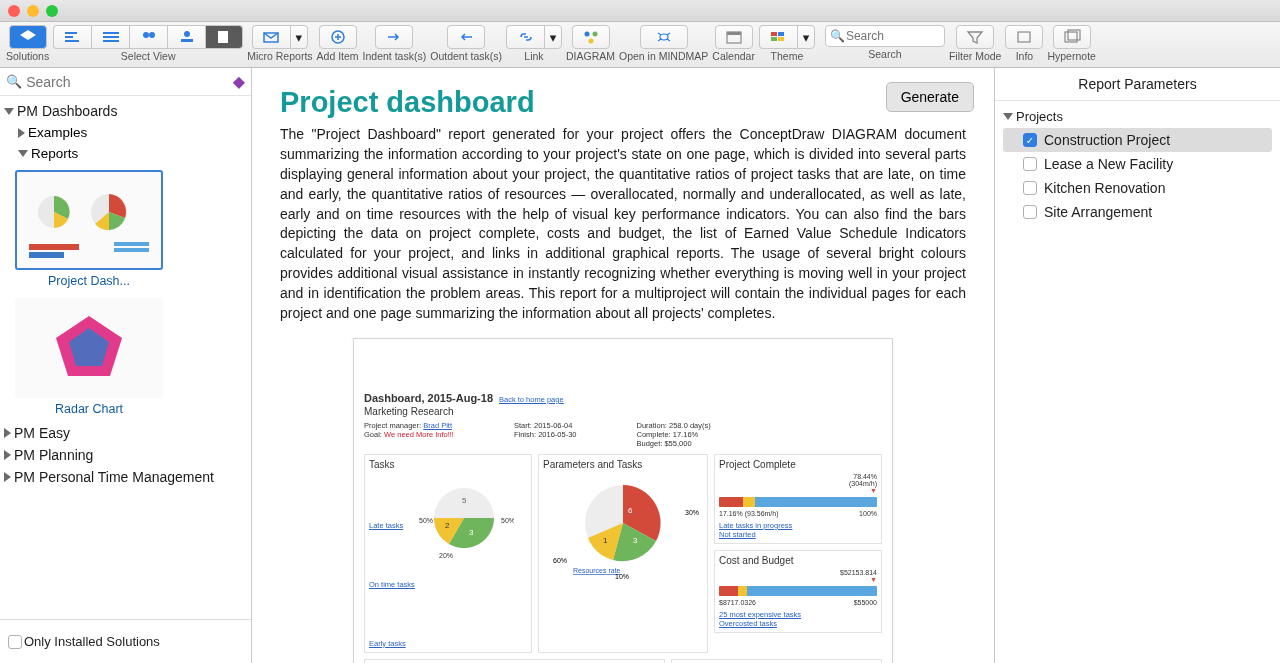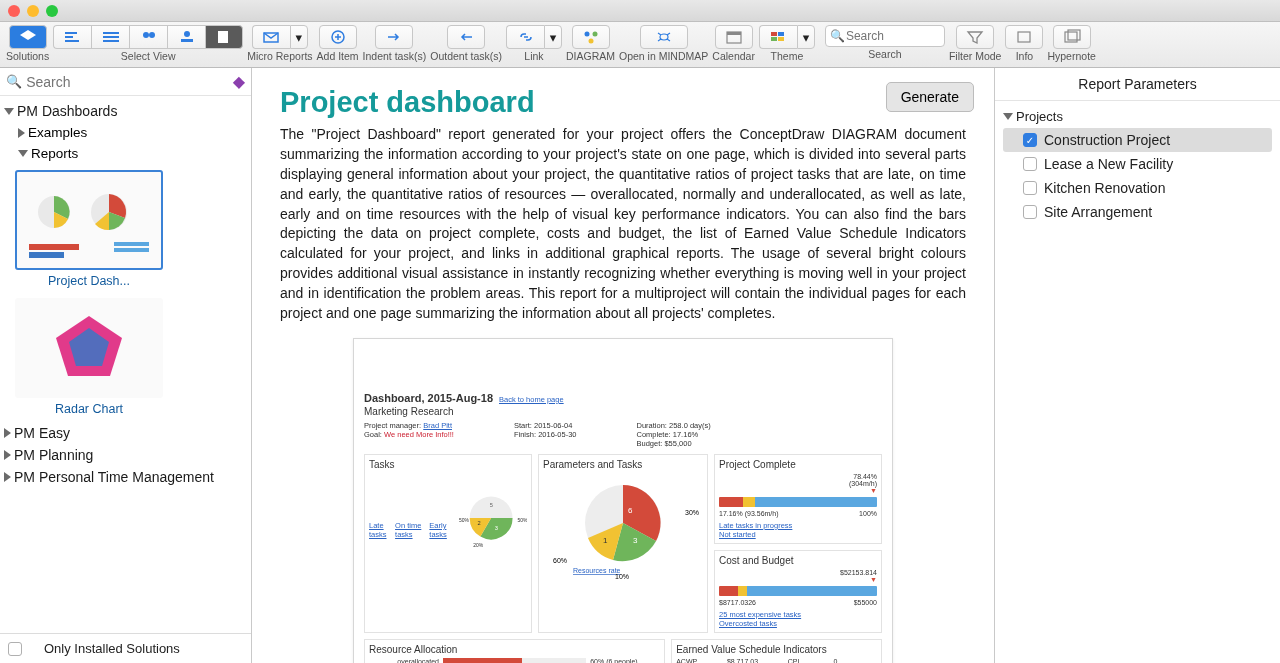--- a/index.html
+++ b/index.html
@@ -43,21 +43,21 @@
 .tree-item.lvl1{ padding-left:18px; color:#000000;}
 .tree-item.root{ font-size:14px; font-weight:400; color:#1a1a1a; padding-left:4px; }
 .tree-toggle{ width:0;height:0;border-style:solid; display:inline-block;}
 .tree-toggle.open{ border-width:7px 5px 0 5px; border-color:#6b6b6b transparent transparent transparent; }
 .tree-toggle.closed{ border-width:5px 0 5px 7px; border-color:transparent transparent transparent #6b6b6b; }
 .thumbs{ display:flex; flex-wrap:wrap; gap:10px; padding:6px 14px; }
 .thumb{ width:150px; display:flex; flex-direction:column; align-items:center; gap:4px; cursor:pointer; }
 .thumb-box{ width:148px; height:100px; border:2px solid transparent; border-radius:3px; background:#fafafa; display:flex; align-items:center; justify-content:center; overflow:hidden; }
 .thumb.selected .thumb-box{ border-color:#3b82d6; }
 .thumb-label{ font-size:12.5px; color:#125a9c; }
-.sb-footer{ border-top:1px solid #dcdcdc; padding:7px 8px; display:flex; align-items:center; gap:22px; font-size:13px; }
+.sb-footer{ border-top:1px solid #dcdcdc; padding:14px 8px; display:flex; align-items:center; gap:2px; font-size:13px; }
 
 
 .content-inner{ padding:18px 28px 20px 28px; }
 .page-title{ font-size:29px; font-weight:700; color:#159a9a; margin-bottom:6px; }
 .gen-btn{ position:absolute; top:14px; right:20px; background:#e5e5e5; border:1px solid #bcbcbc; border-radius:5px; padding:6px 14px; font-size:14px; cursor:pointer; }
 .description{ font-size:14px; line-height:1.42; color:#1a1a1a; text-align:justify; margin-bottom:14px; }
 
 
 .report{ width:540px; margin:0 auto; background:#fff; border:1px solid #d6d6d6; box-shadow:0 1px 3px rgba(0,0,0,0.08); font-size:8px; color:#333; }
 .report-inner{ padding:8px 10px; }
@@ -370,21 +370,21 @@
               <div><span>Complete:</span> <span>17.16%</span></div>
               <div><span>Budget:</span> <span>$55,000</span></div>
             </div>
           </div>
 
           <div class="rp-grid">
 
             <div class="rp-cell">
               <div class="rp-cell-title">Tasks</div>
               <div style="display:flex;gap:4px;">
-                <div style="display:flex;flex-direction:row;gap:2px;">
+                <div style="display:flex;flex-direction:column;gap:2px;">
                   <span class="rp-link">Late tasks</span>
                   <span class="rp-link">On time tasks</span>
                   <span class="rp-link">Early tasks</span>
                 </div>
                 <svg width="95" height="90" viewBox="0 0 95 90">
                   <text x="0" y="50" font-size="7" fill="#333">50%</text>
                   <text x="82" y="50" font-size="7" fill="#333">50%</text>
                   <circle cx="45" cy="45" r="30" fill="#ededed"></circle>
                   <path d="M45 45 L75 45 A30 30 0 0 1 30 71 Z" fill="#6fb55b"></path>
                   <path d="M45 45 L30 71 A30 30 0 0 1 15 45 Z" fill="#f1c232"></path>

